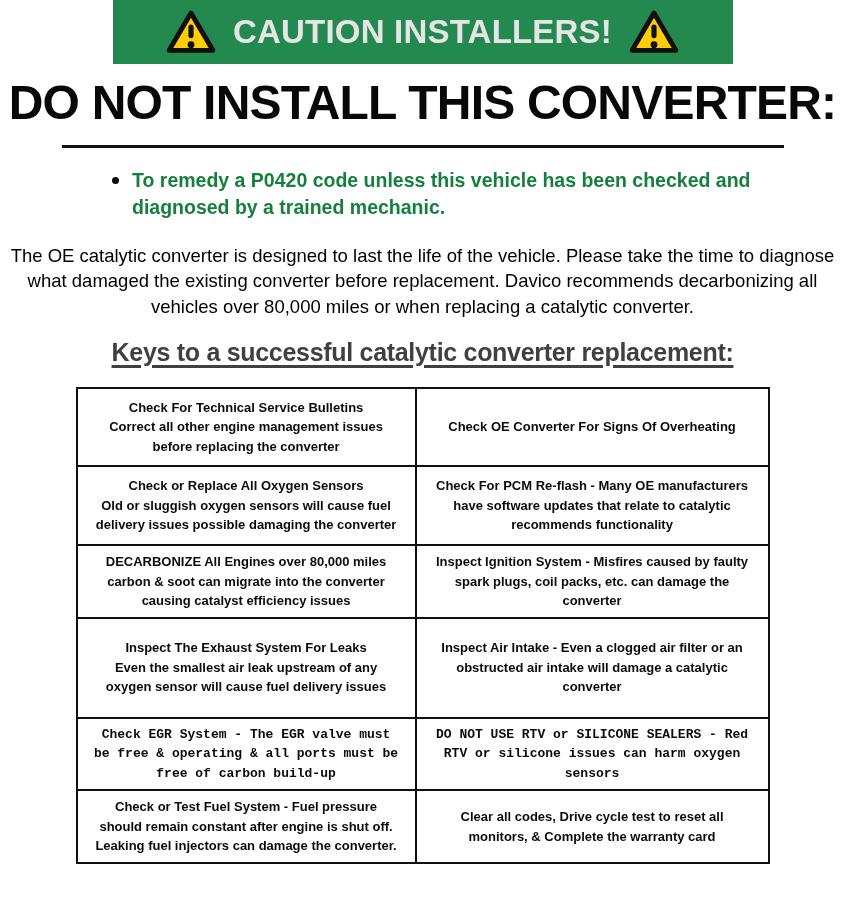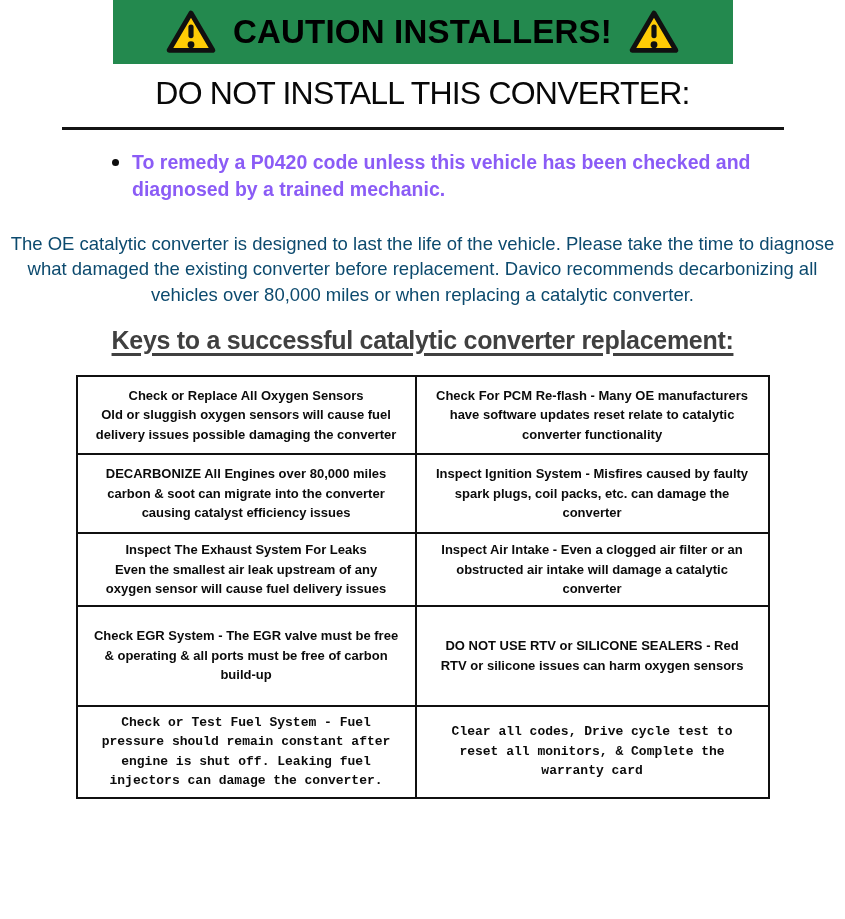--- a/index.html
+++ b/index.html
@@ -18,34 +18,34 @@
   .banner {
     width: 620px;
     height: 64px;
     margin: 0 auto;
     display: flex;
     align-items: center;
     justify-content: center;
     gap: 16px;
   }
   .banner-text {
-    color: #000000;
+    color: #e5e5e5;
     font-weight: 800;
     font-size: 33px;
     letter-spacing: 0.2px;
     white-space: nowrap;
   }
   .tri-icon { display: block; }
 
   
   .headline {
     text-align: center;
     margin-top: 11px;
-    font-size: 32px;
-    font-weight: 400;
+    font-size: 48px;
+    font-weight: 700;
     letter-spacing: -0.8px;
     color: #080808;
   }
 
   .rule {
     width: 722px;
     height: 3px;
     background: #141414;
     margin: 15px auto 0 auto;
     border: none;
@@ -58,42 +58,42 @@
     width: 648px;
     list-style: none;
   }
   .warnings li {
     position: relative;
     padding-left: 22px;
     font-size: 19.5px;
     font-weight: 700;
     line-height: 1.4;
     margin-bottom: 9px;
-    color: #8b5cf6;
+    color: #15803d;
   }
   .warnings li::before {
     content: "";
     position: absolute;
     left: 2px;
     top: 10px;
     width: 7px;
     height: 7px;
     border-radius: 50%;
     background: #0d0d0d;
   }
 
   
   .intro {
     width: 828px;
-    margin: 27px auto 0 auto;
+    margin: 21px auto 0 auto;
     text-align: center;
     font-size: 18.5px;
     font-weight: 400;
     line-height: 1.38;
-    color: #0c4a6e;
+    color: #000000;
   }
 
   
   .keys-heading {
     margin-top: 19px;
     text-align: center;
     font-size: 25px;
     font-weight: 800;
     letter-spacing: -0.3px;
     text-decoration: underline;
@@ -165,23 +165,28 @@
 
   <div class="keys-heading">Keys to a successful catalytic converter replacement:</div>
 
   <table class="tips">
     <colgroup>
         <col class="left">
         <col class="right">
       </colgroup>
     <tbody>
       <tr>
+        <td>Check For Technical Service Bulletins
+Correct all other engine management issues before replacing the converter</td>
+        <td class="cell-large">Check OE Converter For Signs Of Overheating</td>
+      </tr>
+      <tr>
         <td>Check or Replace All Oxygen Sensors
 Old or sluggish oxygen sensors will cause fuel delivery issues possible damaging the converter</td>
-        <td>Check For PCM Re-flash - Many OE manufacturers have software updates reset relate to catalytic converter functionality</td>
+        <td>Check For PCM Re-flash - Many OE manufacturers have software updates that relate to catalytic recommends functionality</td>
       </tr>
       <tr>
         <td>DECARBONIZE All Engines over 80,000 miles carbon &amp; soot can migrate into the converter causing catalyst efficiency issues</td>
         <td>Inspect Ignition System - Misfires caused by faulty spark plugs, coil packs, etc. can damage the converter</td>
       </tr>
       <tr>
         <td>Inspect The Exhaust System For Leaks
 Even the smallest air leak upstream of any oxygen sensor will cause fuel delivery issues</td>
         <td>Inspect Air Intake - Even a clogged air filter or an obstructed air intake will damage a catalytic converter</td>
       </tr>

